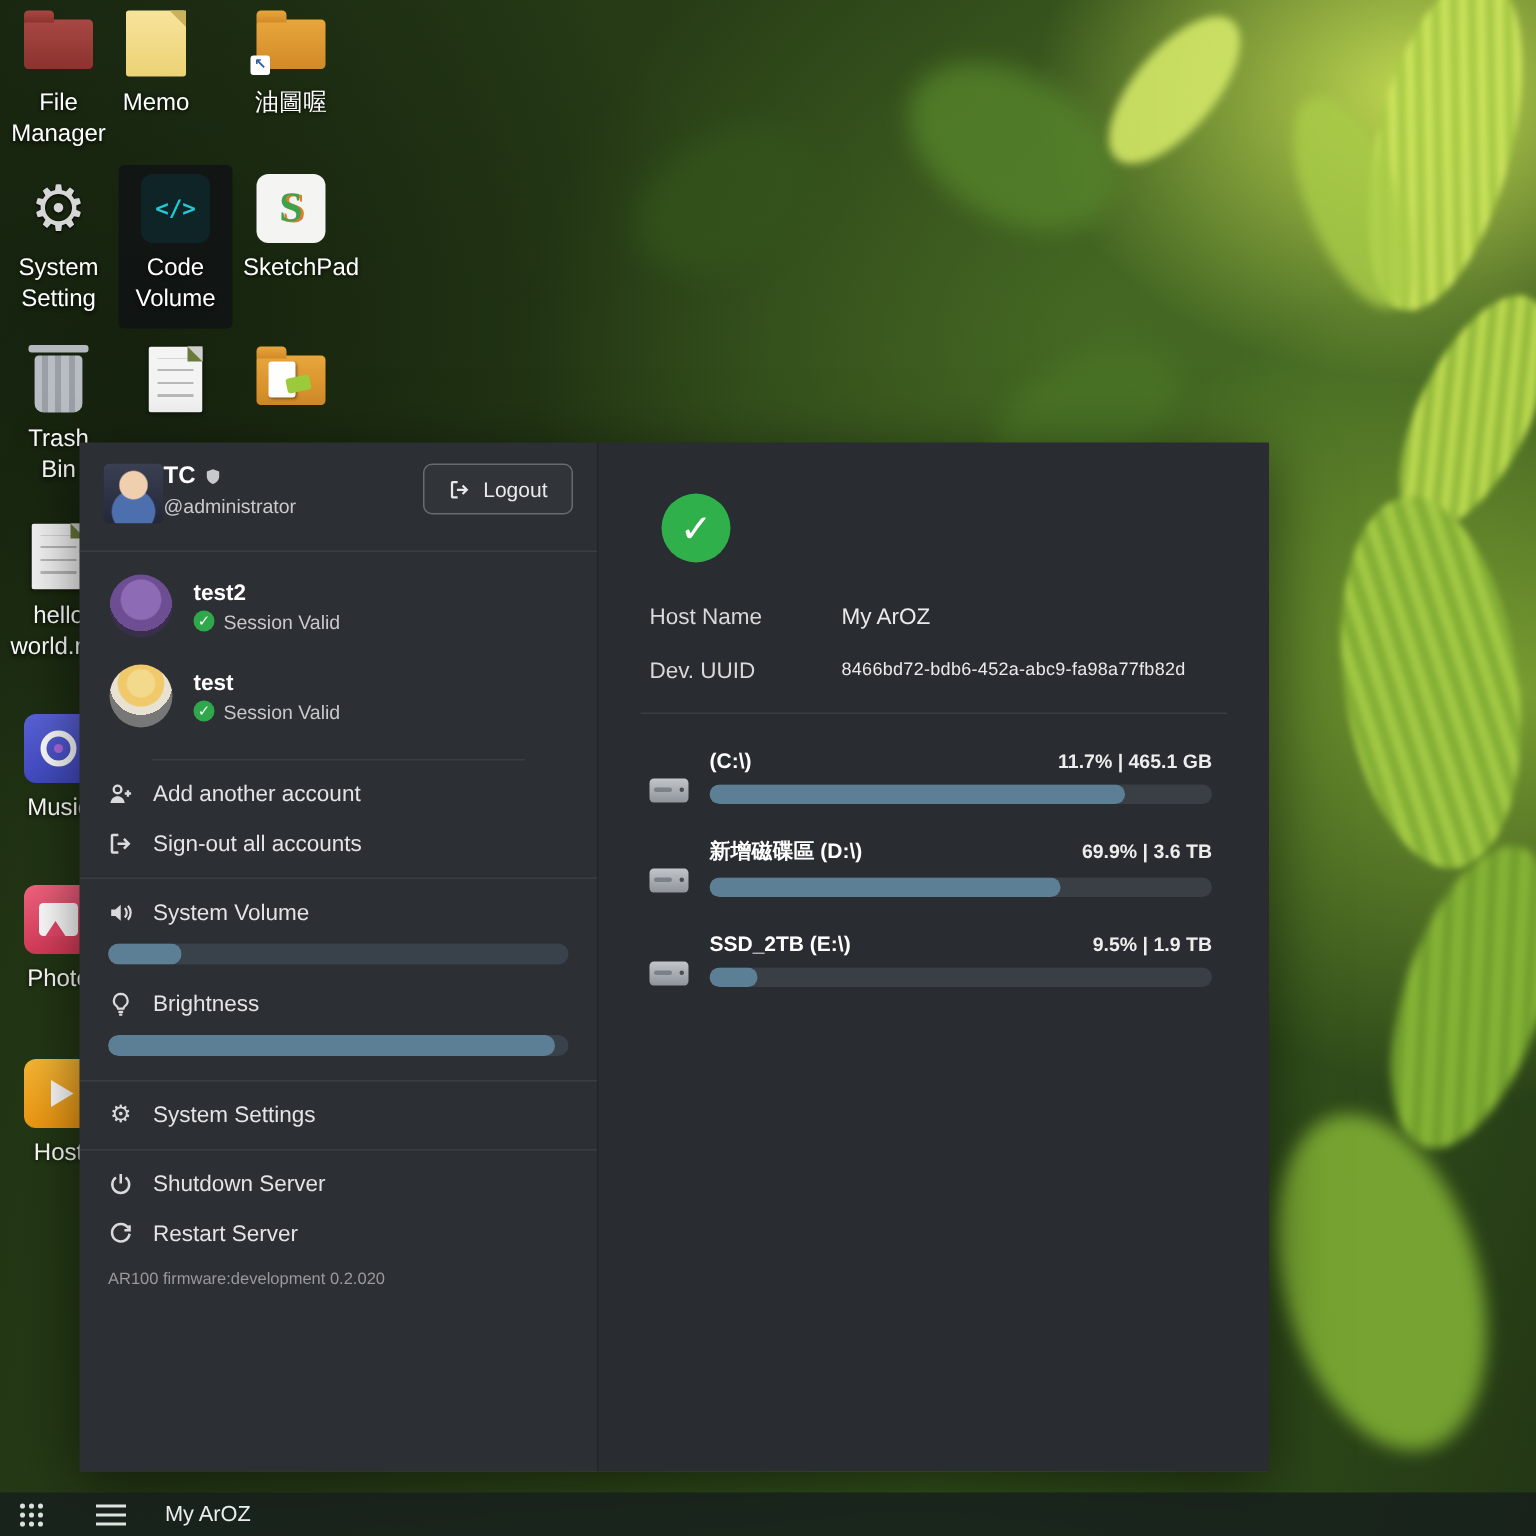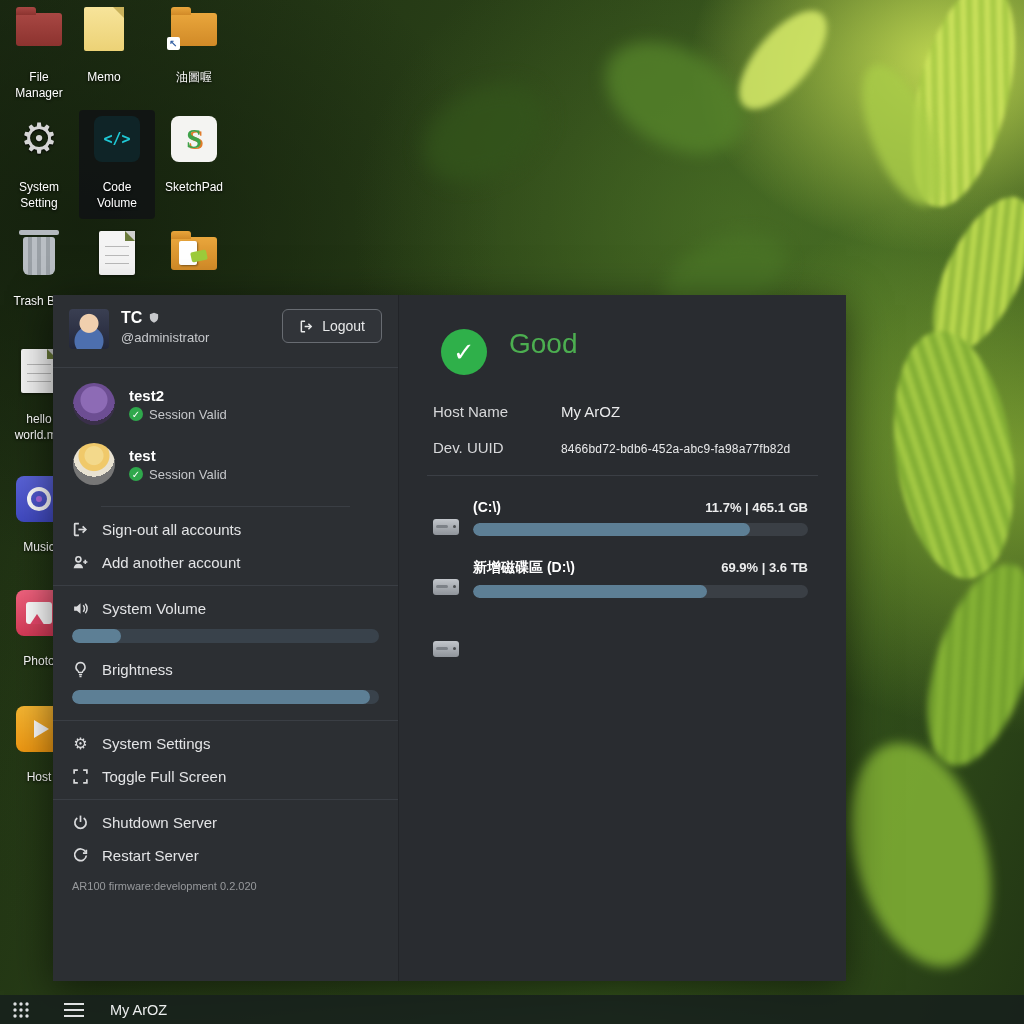--- a/index.html
+++ b/index.html
@@ -14,21 +14,21 @@
       radial-gradient(500px 420px at 99% 45%, rgba(160,200,62,.65), transparent 65%),
       radial-gradient(620px 520px at 72% 22%, rgba(84,126,42,.55), transparent 62%),
       radial-gradient(720px 620px at 45% 72%, rgba(40,66,24,.6), transparent 70%),
       radial-gradient(560px 440px at 8% 22%, rgba(20,32,13,.9), transparent 75%),
       linear-gradient(110deg,#1b2a12,#2c4418 45%,#3a5c1e 70%,#223614);}
   .leaf{position:absolute;border-radius:50%;}
 
   
   .cell{position:absolute;width:76px;text-align:center;z-index:2;cursor:pointer}
   .cell.selected{background:rgba(15,17,21,.78);border-radius:4px;padding:4px 0 8px}
-  .lbl{max-width:64px;margin:16px auto 0;font-size:12px;line-height:1.3;color:#fff;
+  .lbl{max-width:64px;margin:5px auto 0;font-size:16px;line-height:1.3;color:#fff;
        text-shadow:0 1px 3px rgba(0,0,0,.9)}
   .icwrap{height:50px;display:flex;align-items:center;justify-content:center}
 
   .folder{width:46px;height:33px;border-radius:3px;position:relative;
           background:linear-gradient(#e9a63c,#d18a27)}
   .folder::before{content:"";position:absolute;top:-6px;left:0;width:20px;height:8px;
           border-radius:3px 3px 0 0;background:inherit}
   .folder.red{background:linear-gradient(#a84743,#8c332f)}
   .badge-arrow{position:absolute;left:-4px;bottom:-4px;width:13px;height:13px;background:#fff;
           border-radius:2px;font-size:10px;line-height:13px;color:#2c5aa0;font-weight:bold}
@@ -67,21 +67,21 @@
         border-radius:2px;box-shadow:1px 1px 2px rgba(0,0,0,.4)}
   .foldercopy .pip{position:absolute;left:20px;top:14px;width:16px;height:10px;background:#9ccb3b;
         border-radius:2px;transform:rotate(-12deg)}
 
   
   .popover{position:absolute;left:53px;top:295px;width:793px;height:686px;display:flex;z-index:5;
         box-shadow:0 10px 40px rgba(0,0,0,.55)}
   .upanel{width:345px;background:#2c2f33;color:#e4e5e7;display:flex;flex-direction:column;overflow:hidden}
   .spanel{flex:1;background:#292c30;border-left:1px solid #222428;padding:28px 38px 0 34px;overflow:hidden}
 
-  .uhdr{display:flex;align-items:flex-start;gap:12px;padding:14px 16px 12px}
+  .uhdr{display:flex;align-items:flex-start;padding:14px 16px 12px}
   .avatar{width:40px;height:40px;border-radius:4px;flex:0 0 auto;
         background:radial-gradient(circle at 50% 36%,#f0cfae 0 9px,transparent 10px),
                    radial-gradient(circle at 50% 80%,#4d6fae 0 14px,transparent 15px),
                    linear-gradient(#3a3f52,#23273a)}
   .uname{font-size:16px;font-weight:bold;color:#fff;display:flex;align-items:center;gap:6px}
   .uhandle{font-size:13px;color:#c8cacd;margin-top:3px}
   .logout-btn{margin-left:auto;display:flex;align-items:center;gap:8px;padding:8px 16px;
         border:1px solid #686c72;border-radius:6px;background:#313439;color:#e8e9ea;font-size:14px;cursor:pointer}
   .divider{border:none;border-top:1px solid #3a3e44;margin:6px 0}
   .divider.short{margin:12px 48px 6px}
@@ -102,21 +102,21 @@
   .slider .fill{height:100%;border-radius:7px;background:#5d7f95}
   .firmware{padding:8px 19px 10px;font-size:11px;color:#97999c}
 
   
   .statrow{display:flex;align-items:flex-start;gap:22px;margin:6px 0 0 8px}
   .bigchk{width:46px;height:46px;border-radius:50%;background:#2fb04a;color:#fff;display:flex;
         align-items:center;justify-content:center;font-size:26px;font-weight:bold;flex:0 0 auto}
   .stat-title{font-size:28px;color:#4caf50;font-weight:500;line-height:1.1}
   .stat-sub{font-size:17px;color:#e9eaeb;margin-top:4px}
   .info{margin:28px 0 0 0}
-  .irow{display:flex;align-items:flex-end;margin-bottom:19px}
+  .irow{display:flex;align-items:flex-start;margin-bottom:19px}
   .ilabel{width:128px;font-size:15px;color:#d7d8da;display:flex;align-items:center;gap:8px}
   .ival{font-size:15px;color:#e9eaeb}
   .ival.small{font-size:12px;letter-spacing:.2px}
   .caret{font-size:11px;color:#cfd0d2}
   .sp-div{border:none;border-top:1px solid #3b3f45;margin:14px -10px 2px -6px}
 
   .disk{display:flex;gap:14px;margin-top:23px}
   .diskicon{width:26px;height:16px;margin-top:20px;border-radius:3px;position:relative;flex:0 0 auto;
         background:linear-gradient(#c2c6cb,#8f949a)}
   .diskicon::after{content:"";position:absolute;right:3px;top:6px;width:3px;height:3px;border-radius:50%;background:#4a4d50}
@@ -289,35 +289,35 @@
         <div class="acct-name">test</div>
         <div class="acct-status">
             <span class="chk">✓</span>
           <span>Session Valid</span>
           </div>
       </div>
     </div>
     <hr class="divider short">
 
     <div class="mi">
+      <svg viewBox="0 0 16 16" fill="none" stroke="currentColor" stroke-width="1.5">
+          <circle cx="6" cy="5" r="2.4"></circle>
+          <path d="M1.5 13.5c.5-3 2.3-4.3 4.5-4.3s4 1.3 4.5 4.3z" fill="currentColor" stroke="none"></path>
+          <path d="M12.5 5.5v4M10.5 7.5h4"></path>
+        </svg>
+      <span>Add another account</span>
+    </div>
+    <div class="mi">
       <svg viewBox="0 0 16 16" fill="none" stroke="currentColor" stroke-width="1.6">
           <path d="M6.5 2.5H3a.5.5 0 0 0-.5.5v10a.5.5 0 0 0 .5.5h3.5"></path>
           <path d="M10 5l3 3-3 3"></path>
           <path d="M13 8H6"></path>
         </svg>
       <span>Sign-out all accounts</span>
     </div>
-    <div class="mi">
-      <svg viewBox="0 0 16 16" fill="none" stroke="currentColor" stroke-width="1.5">
-          <circle cx="6" cy="5" r="2.4"></circle>
-          <path d="M1.5 13.5c.5-3 2.3-4.3 4.5-4.3s4 1.3 4.5 4.3z" fill="currentColor" stroke="none"></path>
-          <path d="M12.5 5.5v4M10.5 7.5h4"></path>
-        </svg>
-      <span>Add another account</span>
-    </div>
     <hr class="divider">
 
     <div class="mi">
       <svg viewBox="0 0 16 16" fill="currentColor">
           <path d="M2 6v4h2.6L8 13V3L4.6 6z"></path>
           <path d="M10.5 5a4.2 4.2 0 0 1 0 6" fill="none" stroke="currentColor" stroke-width="1.4"></path>
           <path d="M12.5 3.6a6.5 6.5 0 0 1 0 8.8" fill="none" stroke="currentColor" stroke-width="1.4"></path>
         </svg>
       <span>System Volume</span>
     </div>
@@ -334,26 +334,20 @@
     </div>
     <div class="slider">
       <div class="fill" style="width: 97%;"></div>
     </div>
     <hr class="divider">
 
     <div class="mi">
       <span class="uglyph">⚙</span>
       <span>System Settings</span>
     </div>
-    <div class="mi">
-      <svg viewBox="0 0 16 16" fill="none" stroke="currentColor" stroke-width="1.6">
-          <path d="M2 5.5V2h3.5M10.5 2H14v3.5M14 10.5V14h-3.5M5.5 14H2v-3.5"></path>
-        </svg>
-      <span>Toggle Full Screen</span>
-    </div>
     <hr class="divider">
 
     <div class="mi">
       <svg viewBox="0 0 16 16" fill="none" stroke="currentColor" stroke-width="1.6">
           <path d="M8 1.5v6"></path>
           <path d="M5 3.8a5.3 5.3 0 1 0 6 0"></path>
         </svg>
       <span>Shutdown Server</span>
     </div>
     <div class="mi">
@@ -363,21 +357,20 @@
         </svg>
       <span>Restart Server</span>
     </div>
     <div class="firmware">AR100 firmware:development 0.2.020</div>
   </div>
 
   <div class="spanel">
     <div class="statrow">
       <div class="bigchk">✓</div>
       <div>
-        <div class="stat-title">Good</div>
       </div>
     </div>
 
     <div class="info">
       <div class="irow">
         <div class="ilabel">Host Name</div>
         <div class="ival">My ArOZ</div>
       </div>
       <div class="irow">
         <div class="ilabel">Dev. UUID</div>
@@ -406,20 +399,29 @@
           <span class="diskname">新增磁碟區 (D:\)</span>
           <span class="diskusage">69.9% | 3.6 TB</span>
         </div>
         <div class="diskbar">
           <div class="fill" style="width: 69.9%;"></div>
         </div>
       </div>
     </div>
     <div class="disk">
       <div class="diskicon"></div>
+      <div class="diskmain">
+        <div class="diskhead">
+          <span class="diskname">SSD_2TB (E:\)</span>
+          <span class="diskusage">9.5% | 1.9 TB</span>
+        </div>
+        <div class="diskbar">
+          <div class="fill" style="width: 9.5%;"></div>
+        </div>
+      </div>
     </div>
   </div>
 </div>
 
 <div class="taskbar">
   <svg class="tb-grid" viewBox="0 0 18 18" fill="#dde0e1">
     <circle cx="3" cy="3" r="1.7"></circle>
       <circle cx="9" cy="3" r="1.7"></circle>
       <circle cx="15" cy="3" r="1.7"></circle>
     <circle cx="3" cy="9" r="1.7"></circle>

